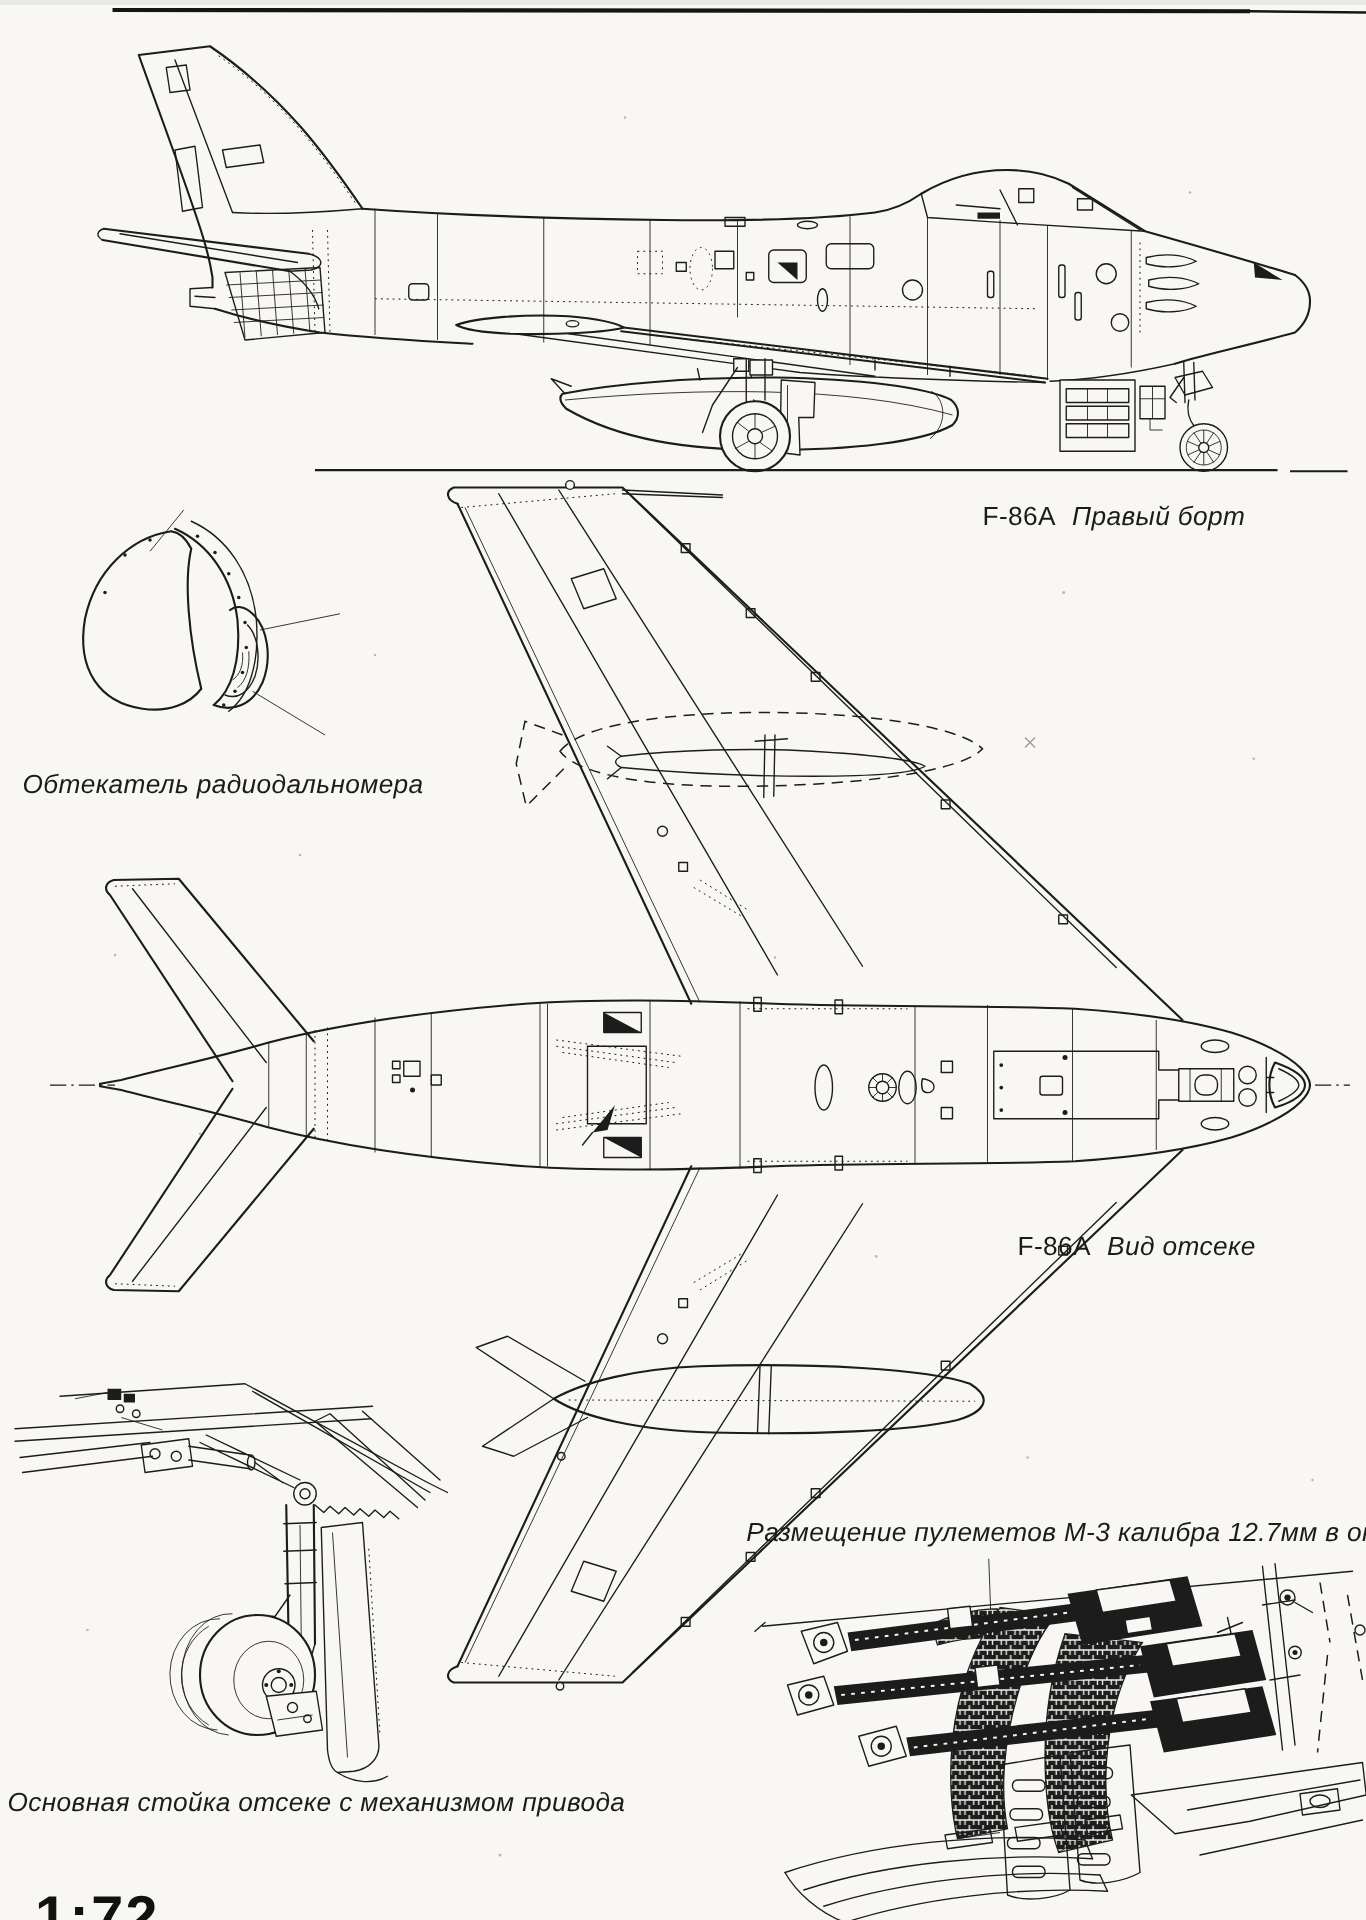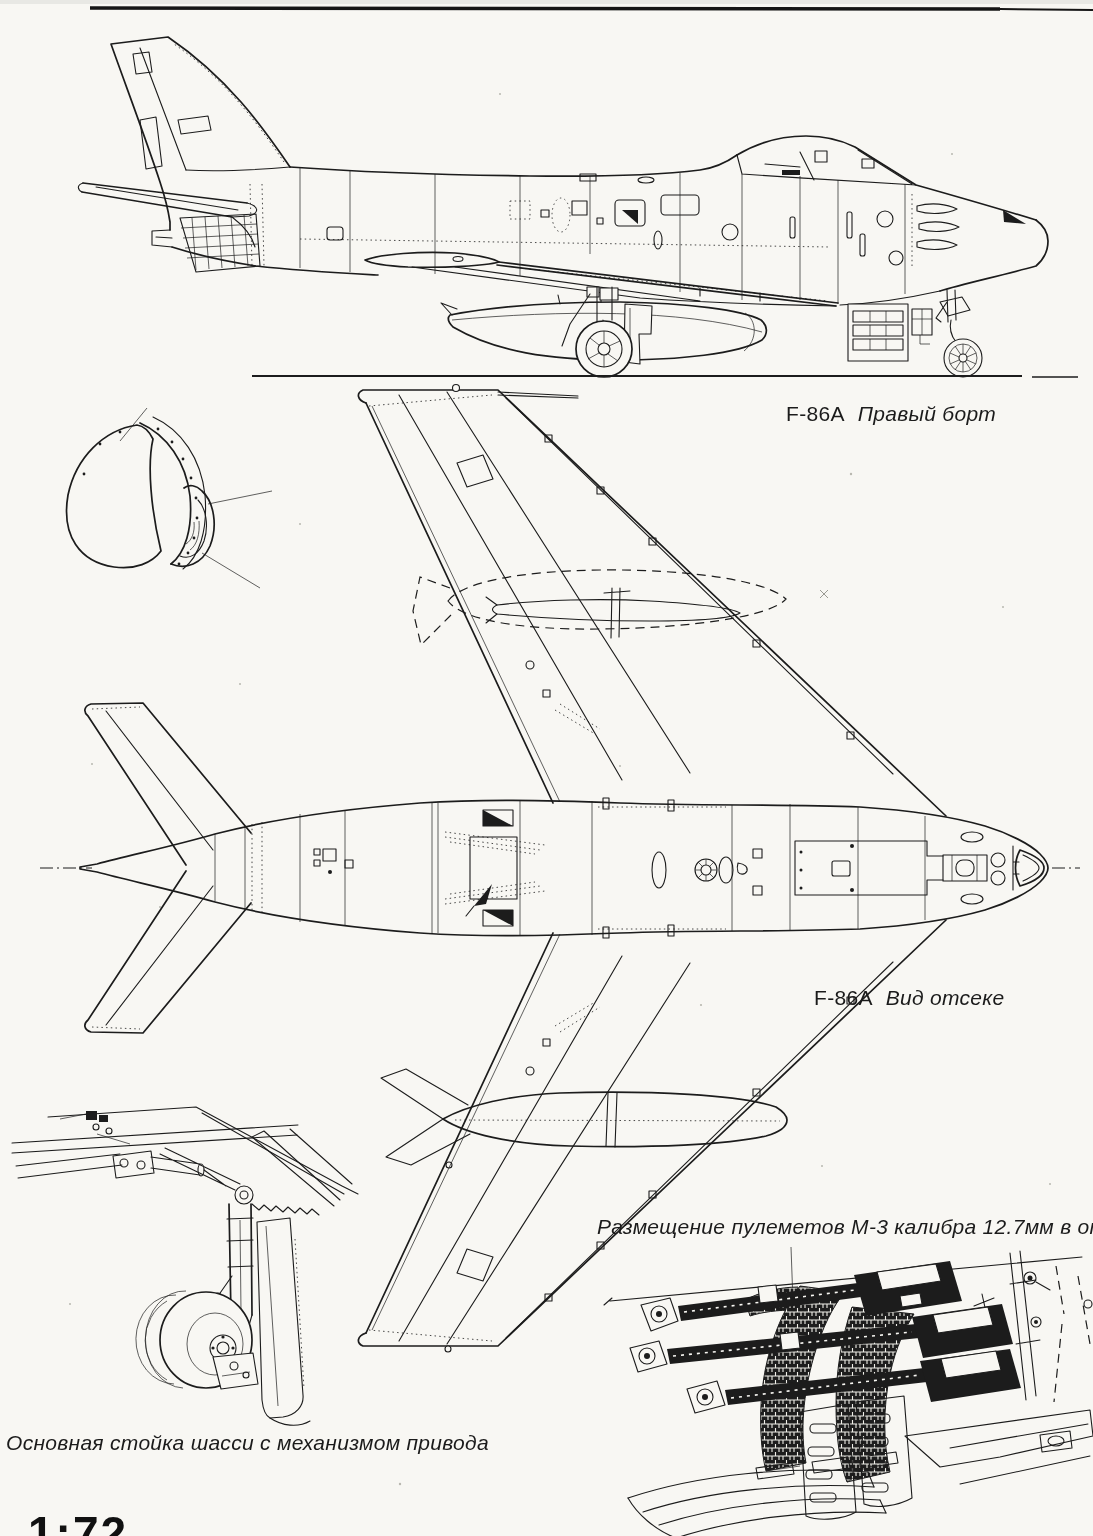--- a/index.html
+++ b/index.html
@@ -403,28 +403,31 @@
     <path class="ln" d="M628,1494 C700,1470 790,1462 868,1468 M643,1508 C710,1486 798,1478 874,1483 M659,1521 C722,1501 806,1491 880,1496 M676,1534 C735,1515 812,1505 886,1509"></path>
     <path class="ln" d="M628,1494 C637,1510 655,1526 676,1534 M868,1468 L874,1483 M880,1496 L886,1509"></path>
     <path class="ln" d="M756,1464 L792,1459 L794,1470 L758,1475 Z M812,1458 L848,1453 L850,1464 L814,1469 Z M868,1452 L896,1448 L898,1459 L870,1463 Z"></path>
   </g>
 </svg>
 
   <div class="cap" style="left:786px;top:398px">
     <span class="model">F-86A</span><span>Правый борт</span>
   </div>
 
+  <div class="cap" style="left:18px;top:612px">
+    <span>Обтекатель радиодальномера</span>
+  </div>
 
   <div class="cap" style="left:814px;top:982px">
     <span class="model">F-86A</span><span>Вид отсеке</span>
   </div>
 
   <div class="cap" style="left:597px;top:1211px">
     <span>Размещение пулеметов М-3 калибра 12.7мм в отсеке</span>
   </div>
 
   <div class="cap" style="left:6px;top:1427px">
-    <span>Основная стойка шасси с механизмом привода</span>
+    <span>Основная стойка отсеке с механизмом привода</span>
   </div>
 
   <div class="scale">1:72</div>
 
 </div>
 
 </body></html>

